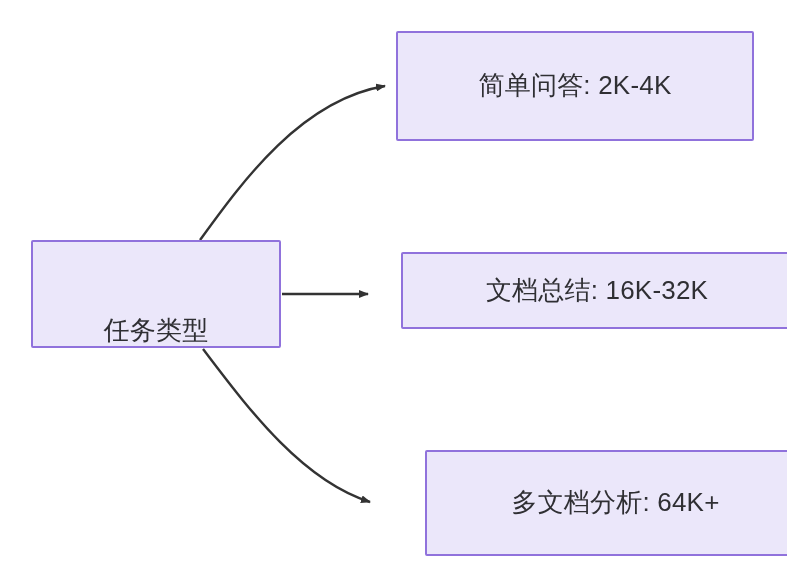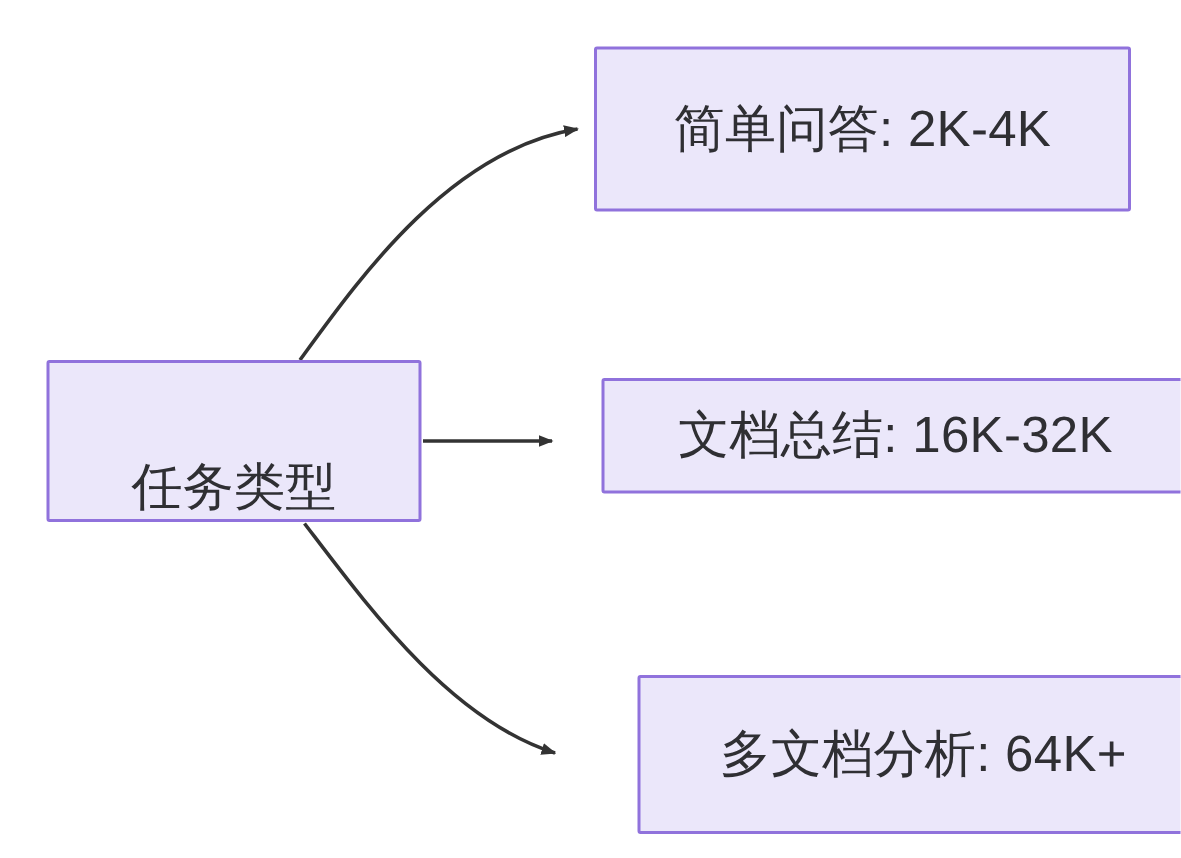--- a/index.html
+++ b/index.html
@@ -32,21 +32,21 @@
     box-sizing: border-box;
     display: flex;
     align-items: center;
     justify-content: center;
     background: #EBE7FA;
     border: 2px solid #9072DC;
     border-radius: 2px;
   }
   .node-label {
     color: #2f2f33;
-    font-size: 34px;
+    font-size: 26px;
     line-height: 1.2;
     letter-spacing: 0.2px;
     white-space: nowrap;
   }
   #node-source {
     left: 31px;
     top: 240px;
     width: 250px;
     height: 108px;
     align-items: flex-end;

